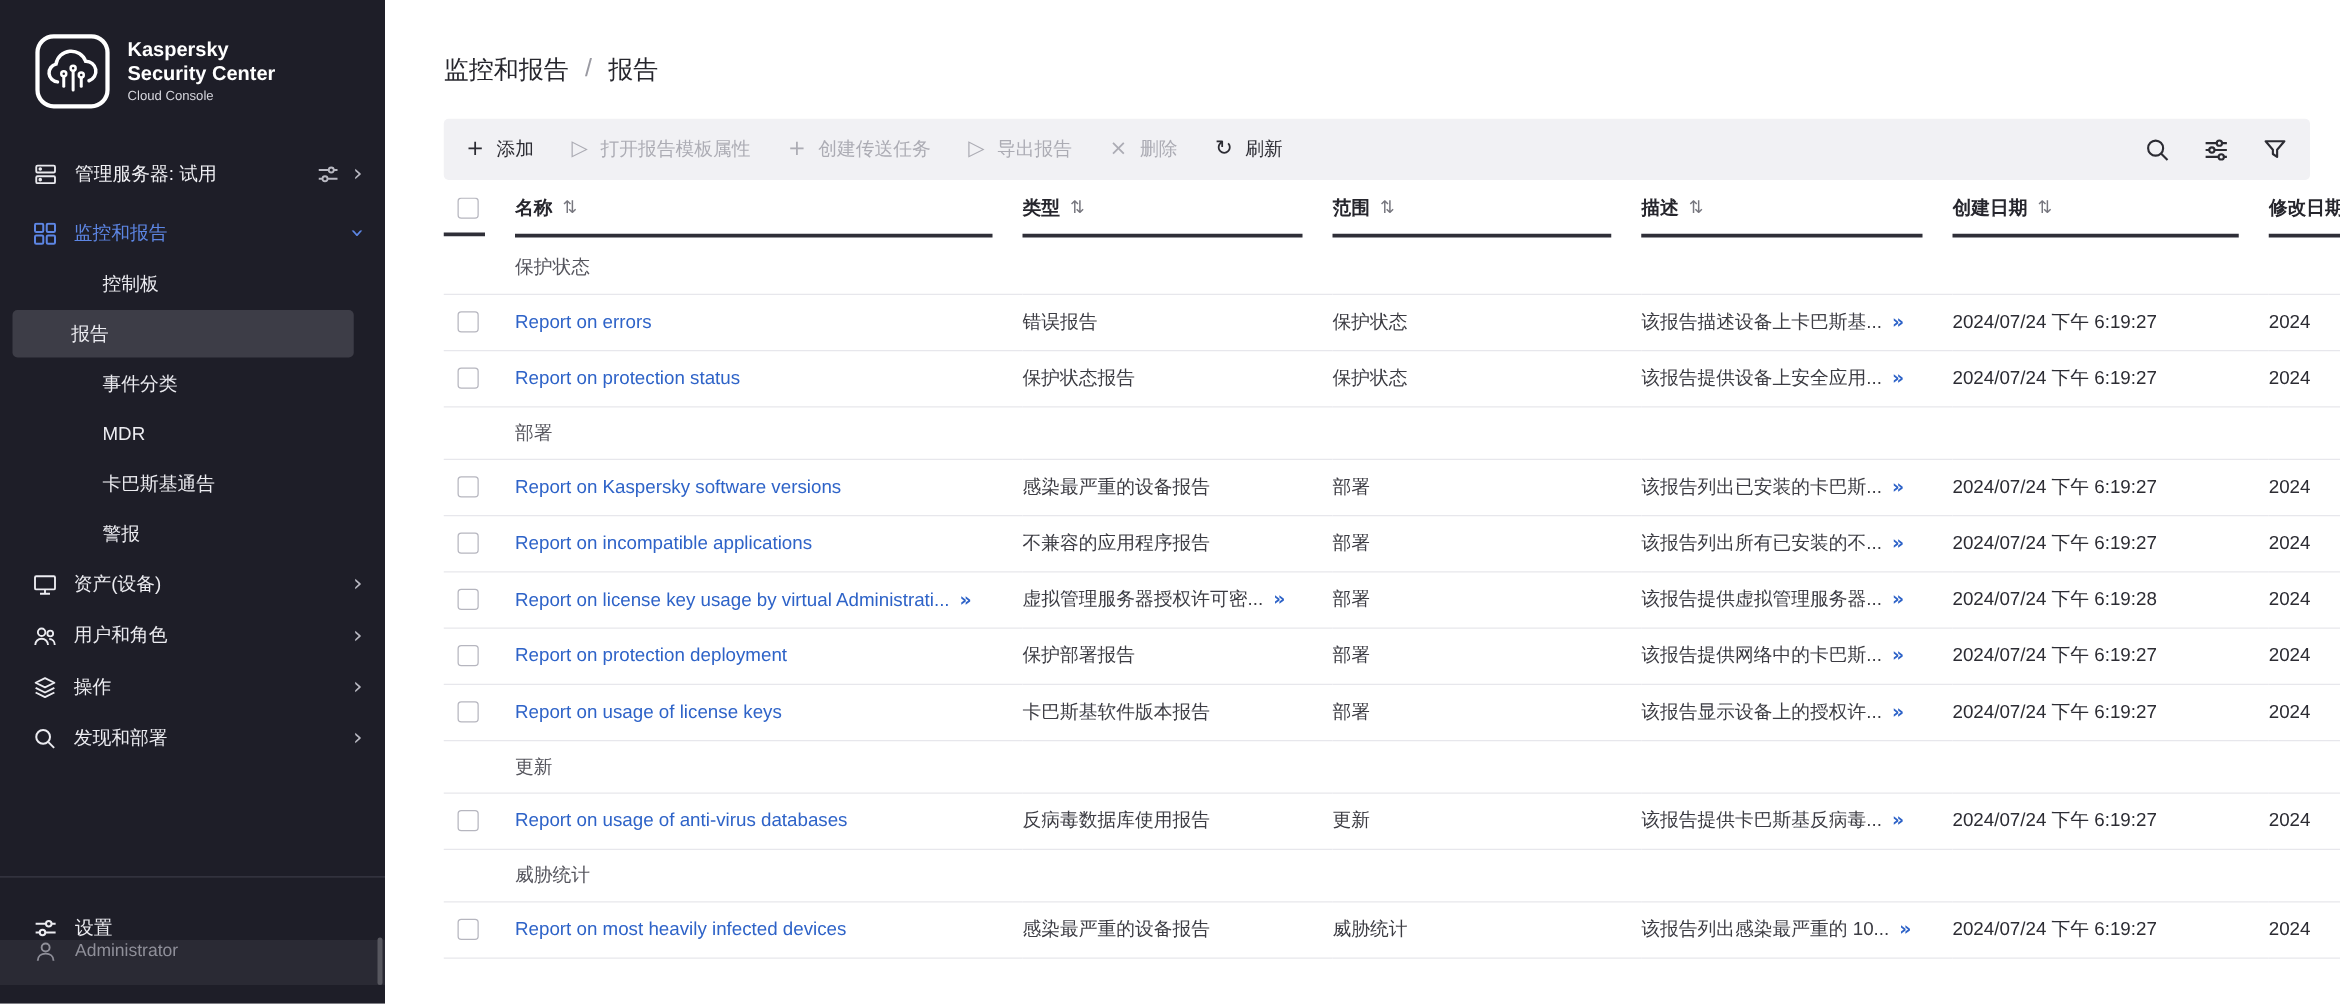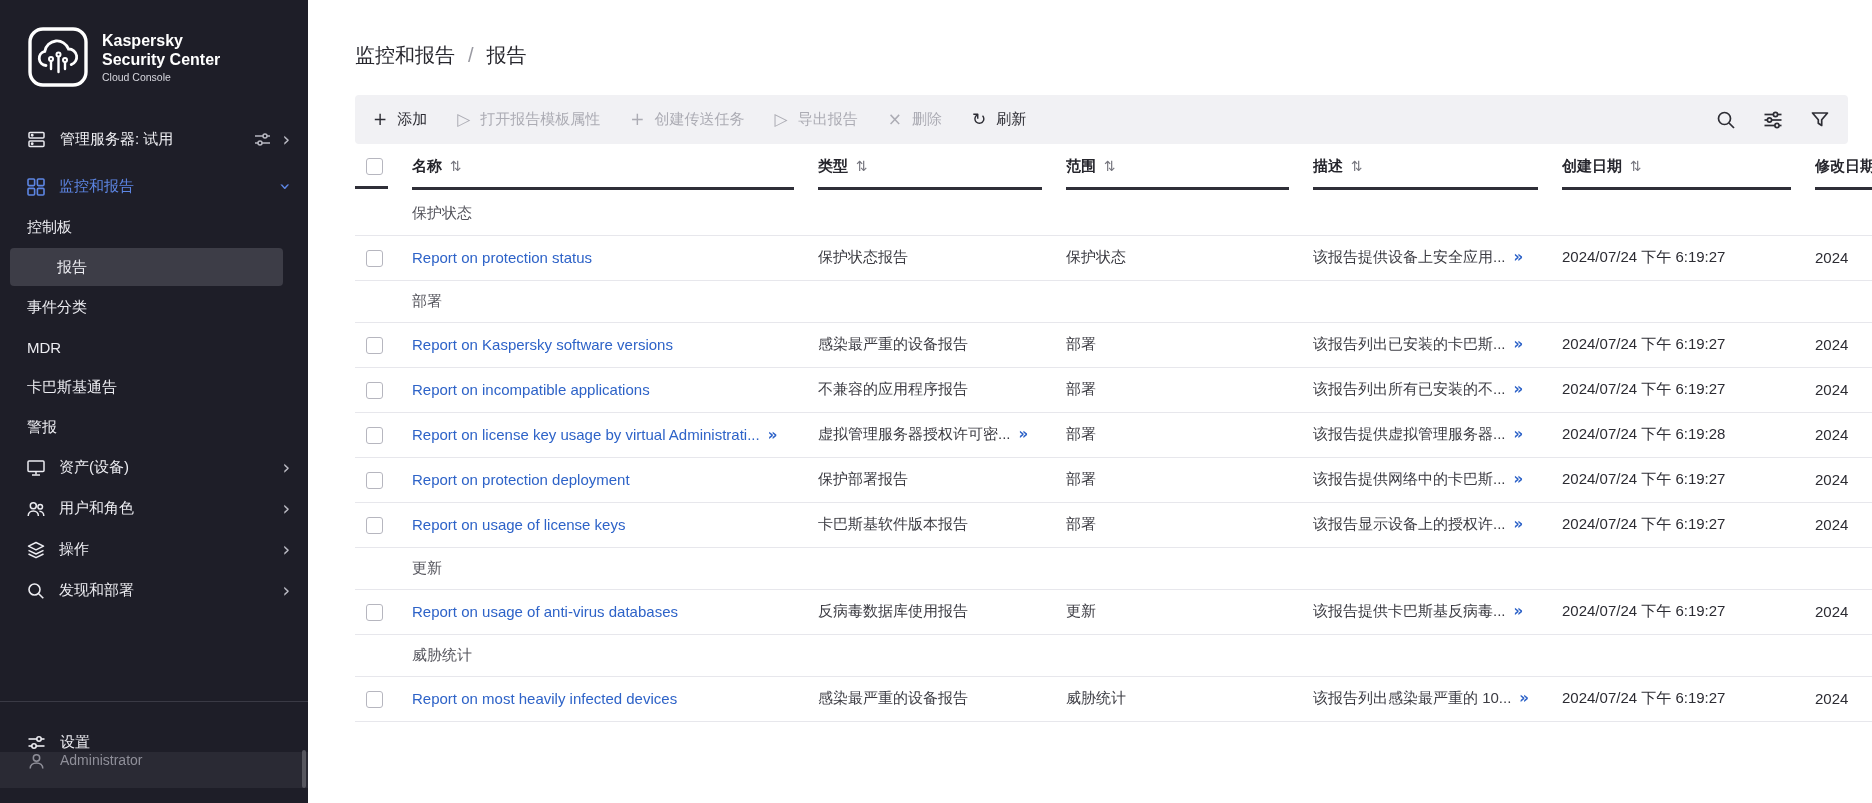--- a/index.html
+++ b/index.html
@@ -39,21 +39,21 @@
   .nav-item {
     display:flex; align-items:center; height:41px; padding:0 18px 0 27px;
     cursor:pointer; font-size:15px; color:#ececf1; white-space:nowrap;
   }
   .nav-item .icon { margin-right:14px; display:flex; align-items:center; }
   .nav-item .nlabel { flex:1; }
   .nav-item.active { color:#5d86e4; }
   .nav-item.active .chev { color:#5d86e4; }
 
   .child {
-    display:flex; align-items:center; height:40px; padding-left:27px;
+    display:flex; align-items:center; height:40px; padding-left:82px;
     font-size:15px; color:#ececf1; cursor:pointer; white-space:nowrap;
   }
   .child.selected {
     background:#3d3d47; border-radius:4px; margin:1px 25px 1px 10px;
     padding-left:47px; height:38px;
   }
 
   .sidebar-bottom { position:absolute; left:0; right:0; bottom:0; }
   .side-divider { border-top:1px solid #3a3a45; }
   .settings-row {
@@ -368,20 +368,29 @@
               </div>
             </th>
         </tr>
       </thead>
       <tbody>
           <tr class="group-row">
             <td colspan="7">保护状态</td>
           </tr>
           <tr>
             <td><span class="cb"></span></td>
+            <td><a class="rlink">Report on errors</a></td>
+            <td><span>错误报告</span></td>
+            <td>保护状态</td>
+            <td><span>该报告描述设备上卡巴斯基...</span><span class="more">»</span></td>
+            <td class="created">2024/07/24 下午 6:19:27</td>
+            <td class="created">2024</td>
+          </tr>
+          <tr>
+            <td><span class="cb"></span></td>
             <td><a class="rlink">Report on protection status</a></td>
             <td><span>保护状态报告</span></td>
             <td>保护状态</td>
             <td><span>该报告提供设备上安全应用...</span><span class="more">»</span></td>
             <td class="created">2024/07/24 下午 6:19:27</td>
             <td class="created">2024</td>
           </tr>
           <tr class="group-row">
             <td colspan="7">部署</td>
           </tr>

